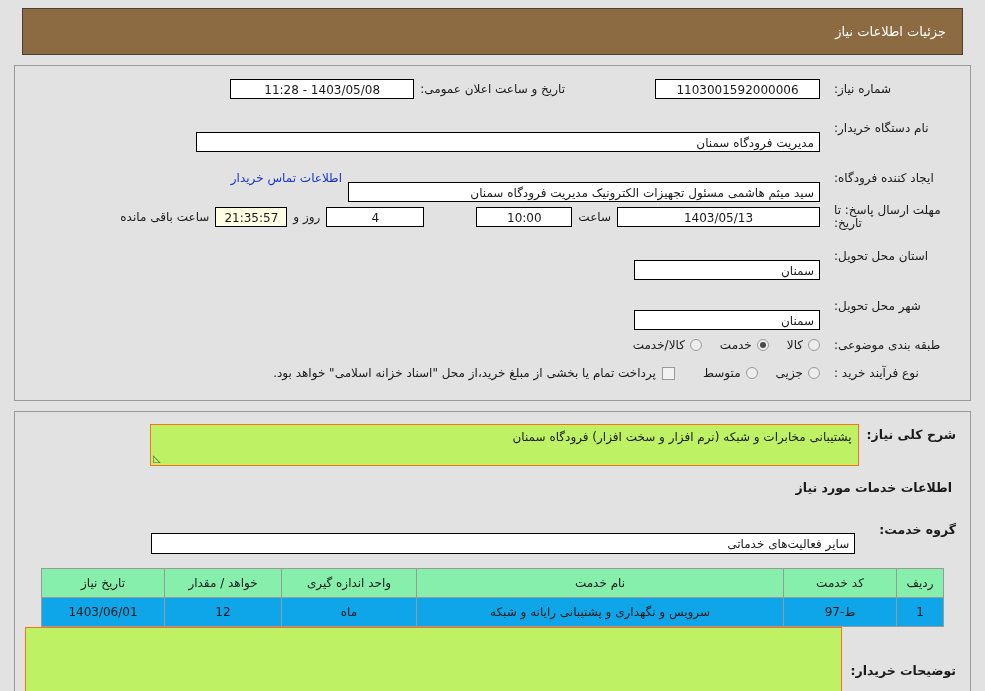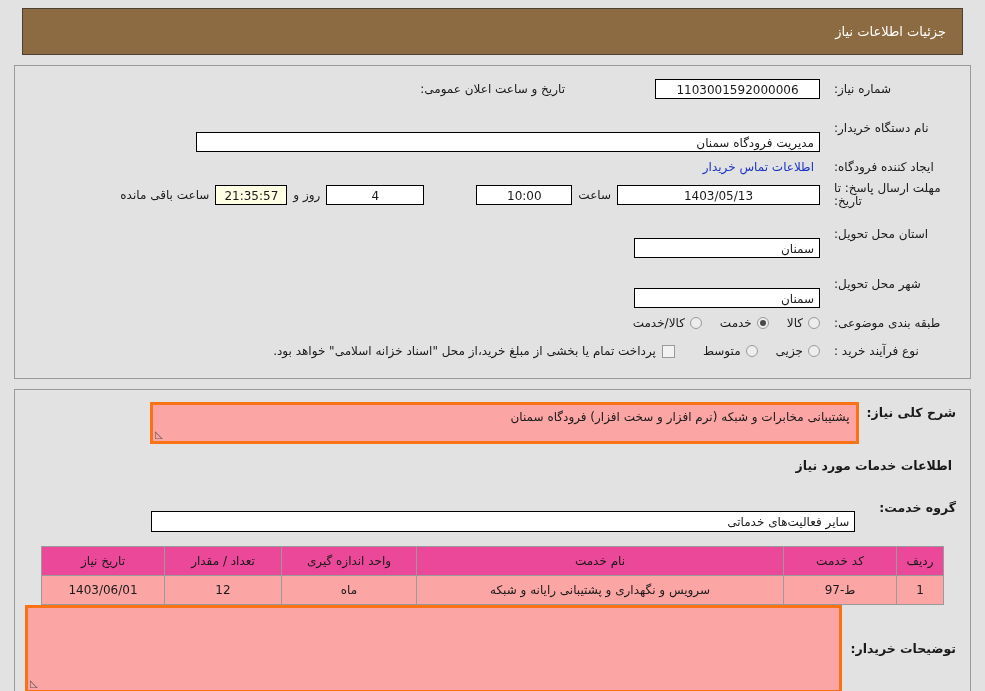--- a/index.html
+++ b/index.html
@@ -161,22 +161,22 @@
   .ta-wrap { display: flex; align-items: flex-start; }
   .ta-lbl {
     font-weight: bold;
     font-size: 12.5px;
     padding-right: 4px;
     padding-left: 8px;
     padding-top: 3px;
     white-space: nowrap;
   }
   .ta {
-    border: 3px solid #f97316;
-    background: #fca5a5;
+    border: 1px solid #f97316;
+    background: #bef264;
     box-sizing: border-box;
     font-size: 12px;
     padding: 4px 6px;
     position: relative;
     text-align: right;
     line-height: 16px;
   }
   .ta .grip {
     position: absolute;
     left: 2px; bottom: 1px;
@@ -205,30 +205,30 @@
 
   
   table.items {
     border-collapse: collapse;
     width: 903px;
     margin: 0 auto 0 auto;
     font-size: 12px;
     table-layout: fixed;
   }
   table.items th {
-    background: #ec4899;
+    background: #86efac;
     border: 1px solid #9a9a9a;
     height: 26px;
     font-weight: normal;
     color: #1a1a1a;
     text-align: center;
     font-size: 12px;
   }
   table.items td {
-    background: #fca5a5;
+    background: #0ea5e9;
     border: 1px solid #9a9a9a;
     height: 26px;
     text-align: center;
     color: #1a1a1a;
     font-size: 12px;
   }
 
   
   .footer {
     margin-top: 12px;
@@ -266,29 +266,31 @@
 <div class="page-header">
   <span class="title">جزئیات اطلاعات نیاز</span>
 </div>
 
 <div class="panel panel-top">
 
   <div class="row">
     <span class="lbl lbl-right">شماره نیاز:</span>
     <span class="fld" style="width:165px;">1103001592000006</span>
     <span class="inline-lbl" style="margin-right:84px;">تاریخ و ساعت اعلان عمومی:</span>
+    <span class="fld" style="width:184px;">1403/05/08 - 11:28</span>
   </div>
 
   <div class="row">
     <span class="lbl lbl-right">نام دستگاه خریدار:</span>
     <span class="fld right-txt" style="width:624px;">مدیریت فرودگاه سمنان</span>
   </div>
 
   <div class="row">
     <span class="lbl lbl-right">ایجاد کننده فرودگاه:</span>
+    <span class="fld right-txt" style="width:472px;">سید میثم هاشمی مسئول تجهیزات الکترونیک مدیریت فرودگاه سمنان</span>
     <a class="link-blue">اطلاعات تماس خریدار</a>
   </div>
 
   <div class="row">
     <span class="lbl lbl-right" style="line-height:13px;">مهلت ارسال پاسخ: تا تاریخ:</span>
     <span class="fld" style="width:203px;">1403/05/13</span>
     <span class="inline-lbl">ساعت</span>
     <span class="fld" style="width:96px;">10:00</span>
     <span class="fld" style="width:98px;margin-right:52px;">4</span>
     <span class="inline-lbl">روز و</span>
@@ -357,21 +359,21 @@
     <span class="fld right-txt" style="width:704px;height:21px;line-height:21px;">سایر فعالیت‌های خدماتی</span>
   </div>
 
   <table class="items">
     <thead>
       <tr>
         <th style="width:44px;">ردیف</th>
         <th style="width:110px;">کد خدمت</th>
         <th>نام خدمت</th>
         <th style="width:132px;">واحد اندازه گیری</th>
-        <th style="width:114px;">تعداد / مقدار</th>
+        <th style="width:114px;">خواهد / مقدار</th>
         <th style="width:120px;">تاریخ نیاز</th>
       </tr>
     </thead>
     <tbody>
       <tr>
         <td>1</td>
         <td>ط-97</td>
         <td>سرویس و نگهداری و پشتیبانی رایانه و شبکه</td>
         <td>ماه</td>
         <td>12</td>

